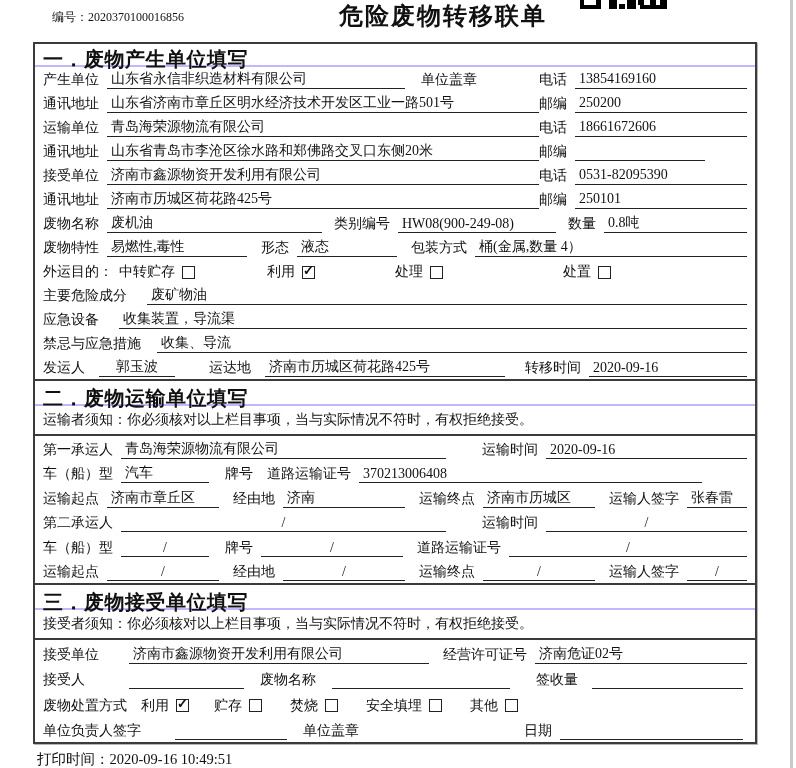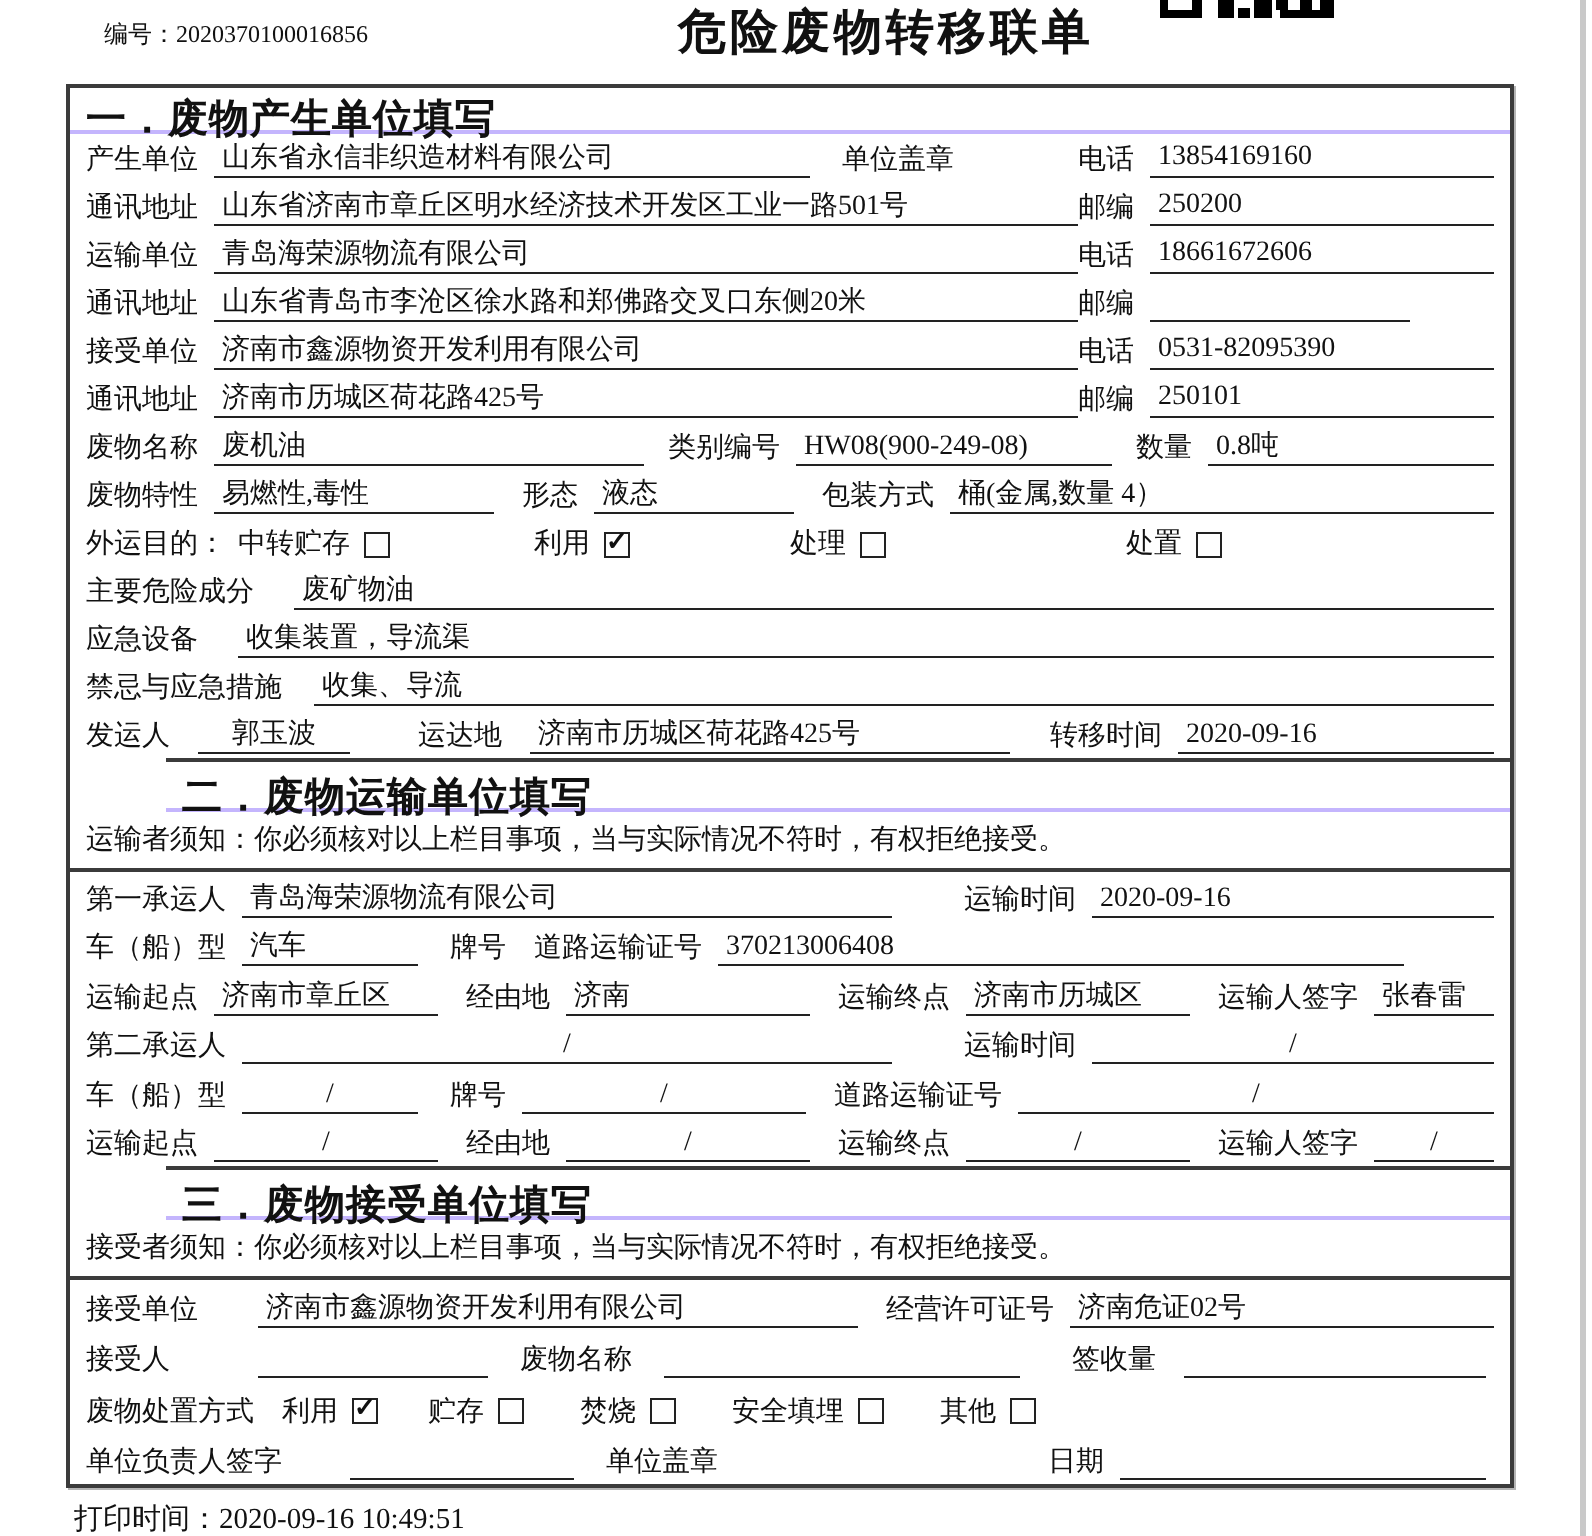--- a/index.html
+++ b/index.html
@@ -38,21 +38,21 @@
   }
   .sec-head {
     font-weight:bold; font-size:20px;
     height:23px; box-sizing:border-box;
     padding:2px 8px 0 8px;
     border-bottom:2px solid #c4b5fd;
     letter-spacing:0.5px;
   }
   .sec-head.mid {
     border-top:2px solid #3b3b3b;
-    height:27px; padding-top:4px;margin-left:48px;
+    height:27px; padding-top:4px;
   }
   .note {
     height:30px; box-sizing:border-box;
     padding:5px 8px 12px 8px;
     border-bottom:2px solid #3b3b3b;
   }
   .row {
     display:flex; align-items:flex-end;
     height:24px; box-sizing:border-box;
     padding:0 8px 2px 8px;

